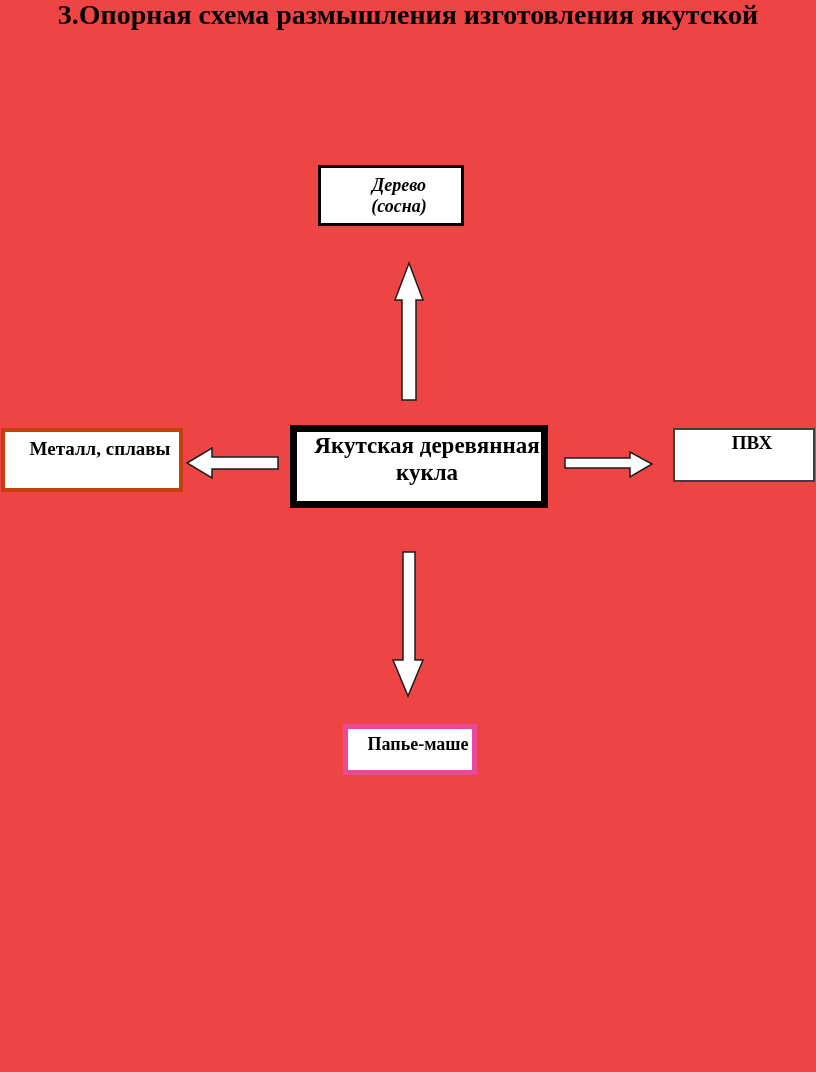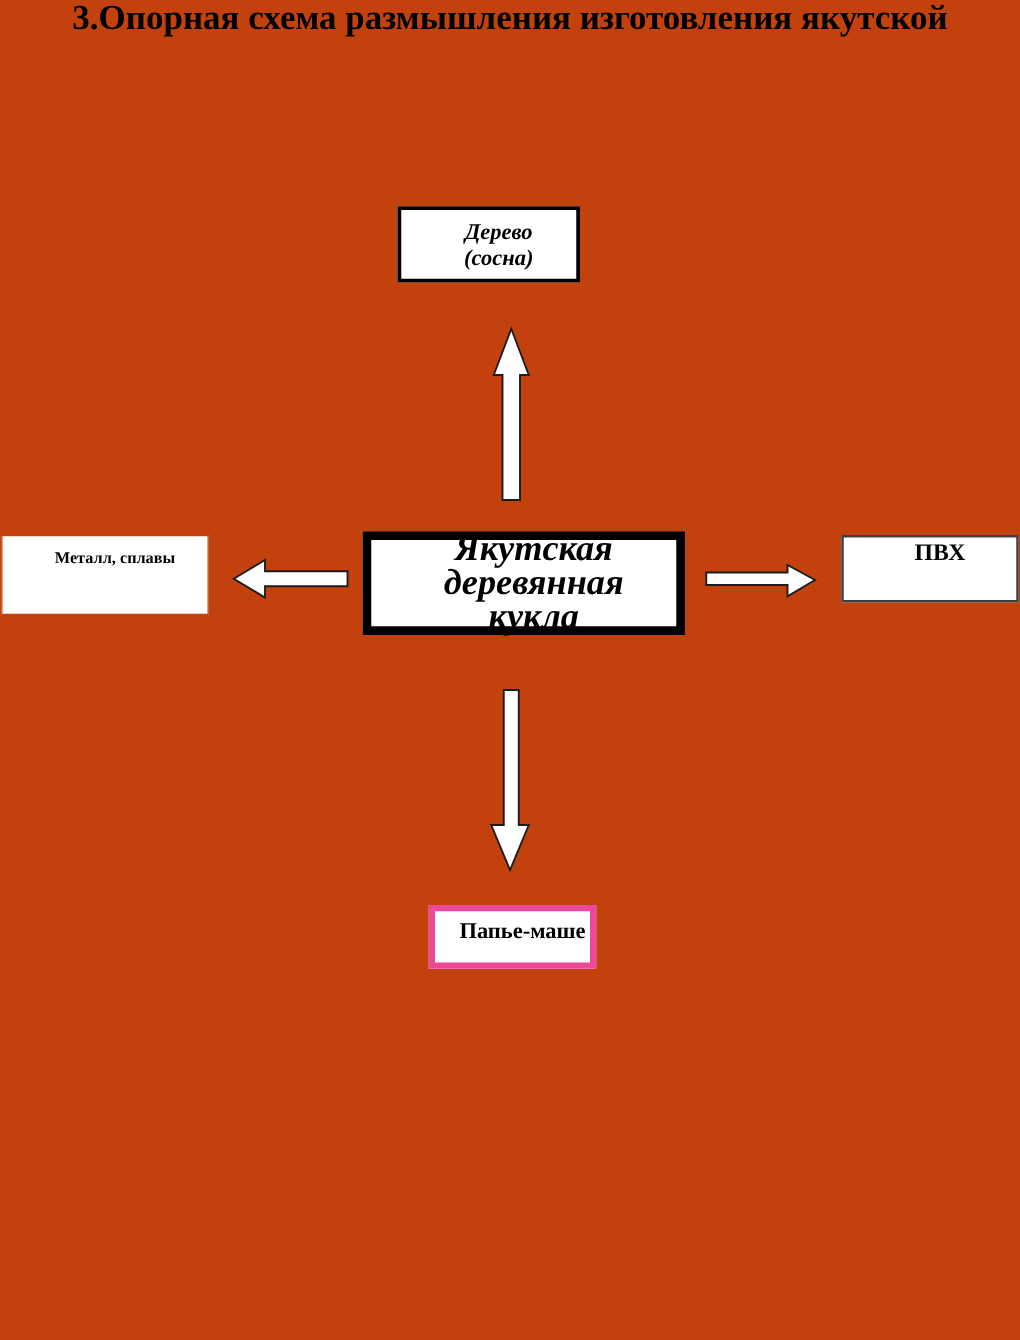--- a/index.html
+++ b/index.html
@@ -4,21 +4,21 @@
 <style>
   html, body { margin: 0; padding: 0; }
   body {
     width: 816px; height: 1072px;
     background: #ffffff;
     font-family: "Liberation Serif", "DejaVu Serif", serif;
   }
   .page {
     position: relative;
     width: 816px; height: 1072px;
-    background: #c2410c;
+    background: #ef4444;
     color: #000000;
     overflow: hidden;
   }
   .doc-title {
     position: absolute;
     top: -11px; left: 0;
     width: 816px;
     text-align: center;
     font-weight: 700;
     font-size: 28px;
@@ -40,28 +40,26 @@
   .node-top {
     left: 318px; top: 165px; width: 146px; height: 61px;
     border: 3px solid #000000;
     font-style: italic;
     font-size: 18px; line-height: 21px;
     align-items: center;
   }
   .node-center {
     left: 290px; top: 425px; width: 258px; height: 83px;
     border: 7px solid #000000;
-    font-size: 29px; line-height: 27px;
-    align-items: center;
-    font-style: italic;
+    font-size: 23px; line-height: 27px;
   }
   .node-left {
-    left: 1px; top: 428px; width: 166px; height: 64px;
-    border: 1px solid #c2410c;
-    font-size: 13px; line-height: 24px;
+    left: 1px; top: 428px; width: 182px; height: 64px;
+    border: 4px solid #c2410c;
+    font-size: 19px; line-height: 24px;
     align-items: flex-start; padding-top: 5px;
   }
   .node-right {
     left: 673px; top: 428px; width: 142px; height: 54px;
     border: 2px solid #3f3f3f;
     font-size: 19px; line-height: 24px;
     align-items: flex-start; padding-top: 1px;
   }
   .node-bottom {
     left: 343px; top: 724px; width: 134px; height: 51px;

